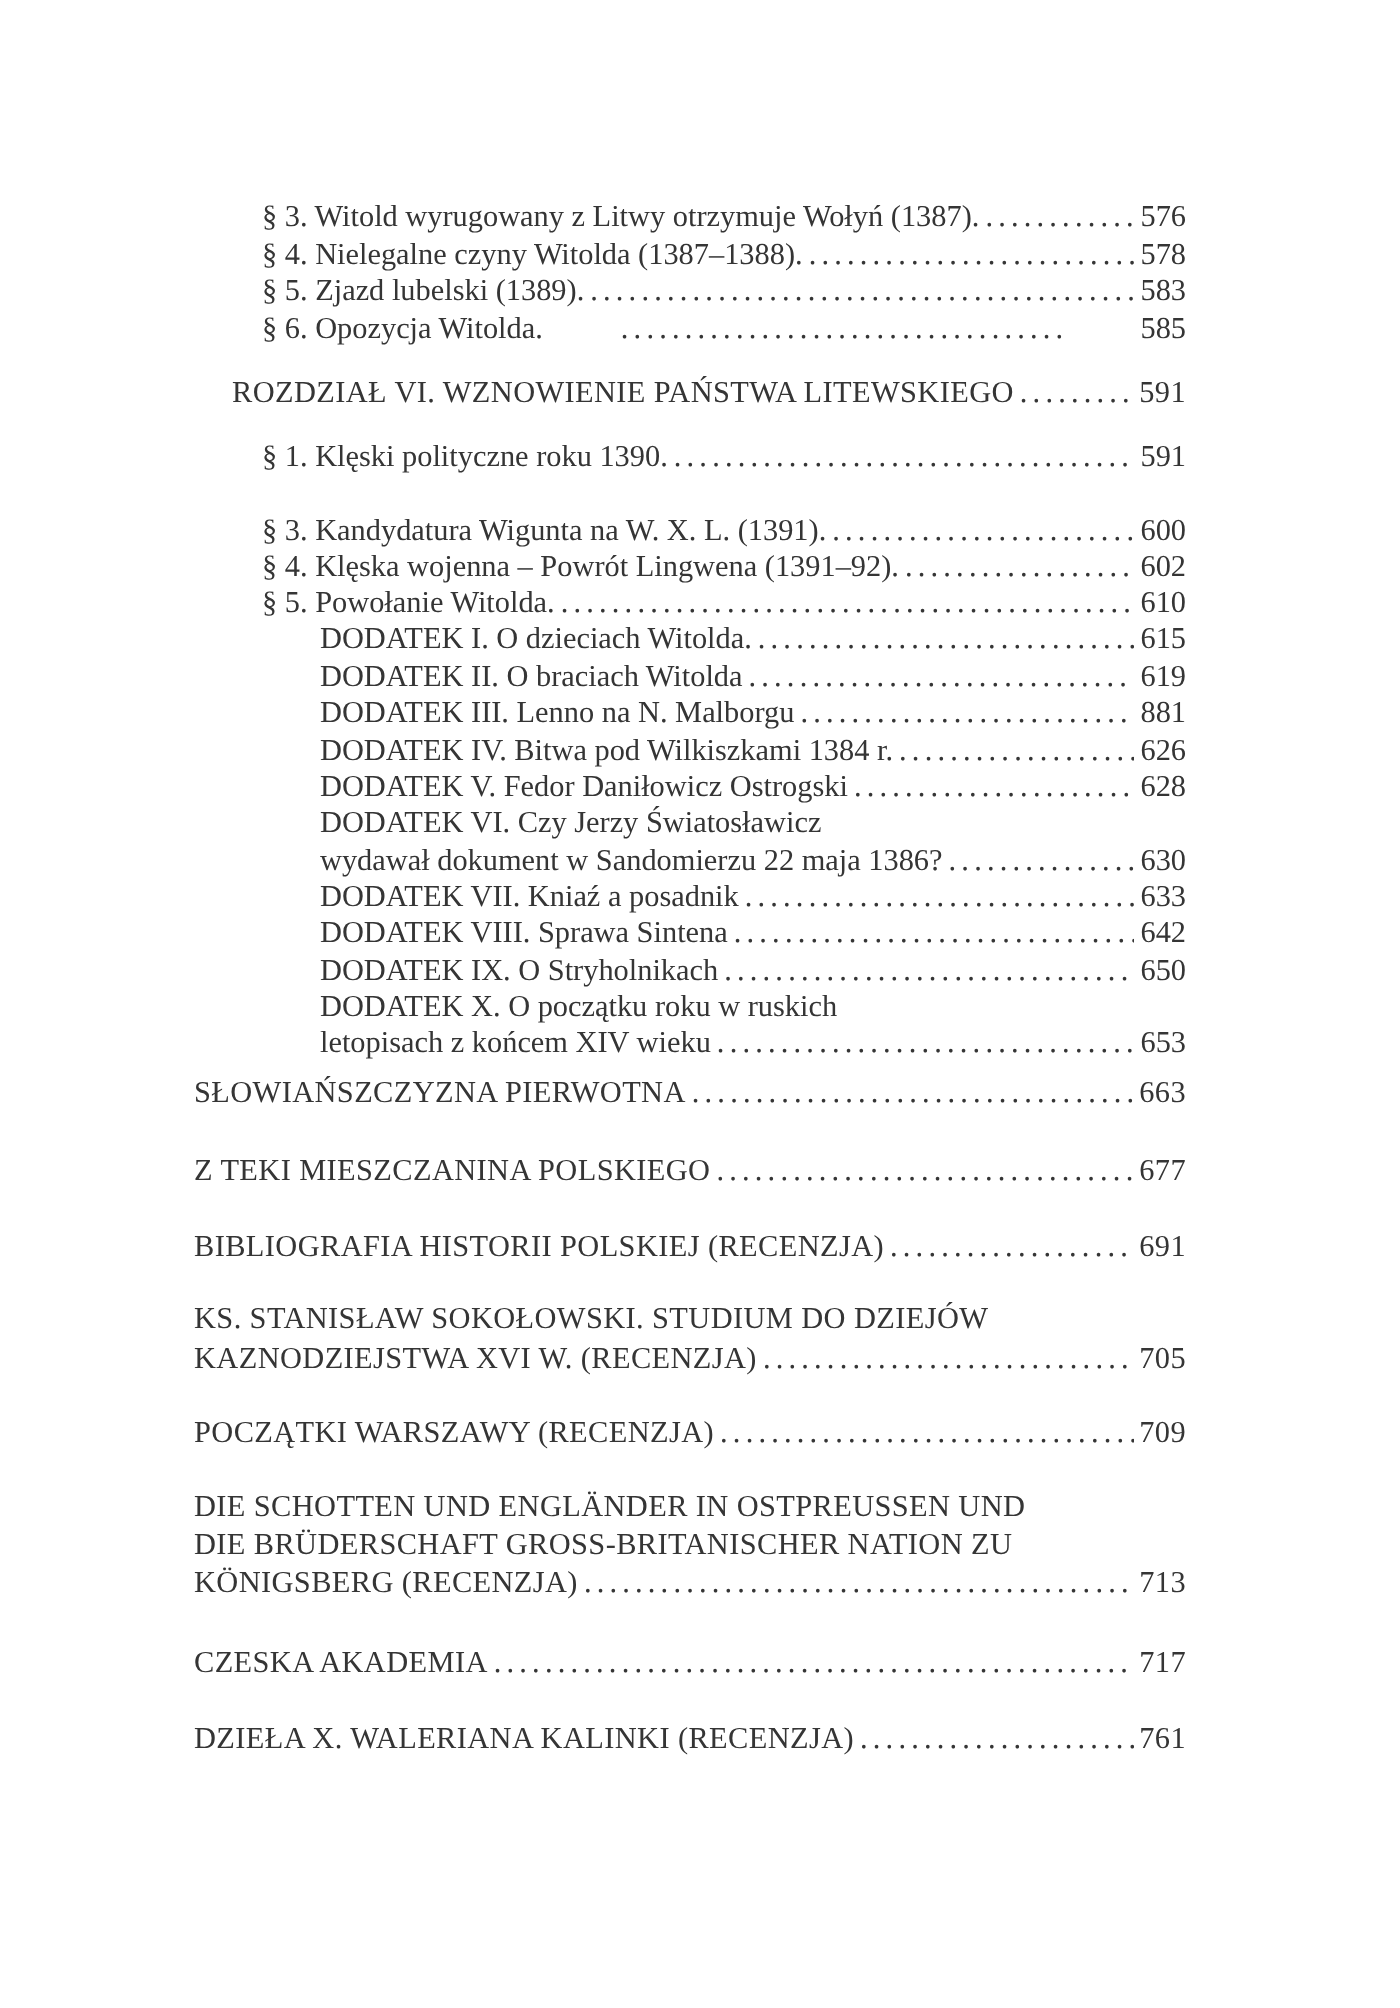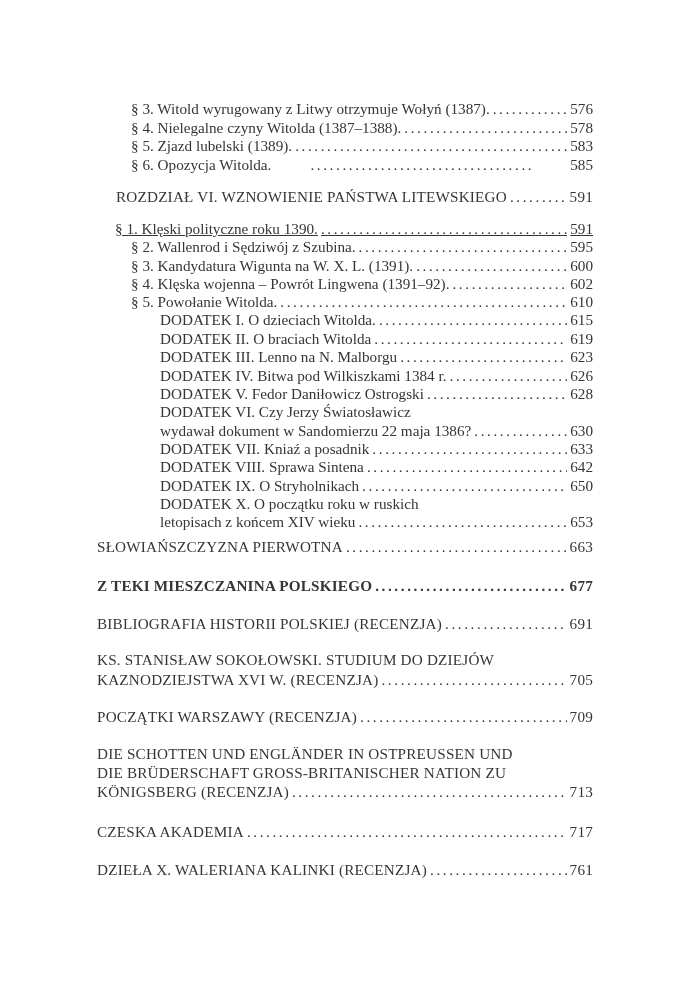--- a/index.html
+++ b/index.html
@@ -54,29 +54,24 @@
     <span class="leader"></span>
     <span class="page-num">585</span>
   </div>
 
   <div class="entry caps" style="left:116px; top:187px;">
     <span class="title">ROZDZIAŁ VI. WZNOWIENIE PAŃSTWA LITEWSKIEGO</span>
     <span class="leader"></span>
     <span class="page-num">591</span>
   </div>
 
-  <div class="entry" style="left:115px; top:219px;text-decoration:underline;">
+  <div class="entry" style="left:131px; top:219px;">
     <span class="title">§ 1. Klęski polityczne roku 1390.</span>
     <span class="leader"></span>
     <span class="page-num">591</span>
-  </div>
-  <div class="entry" style="left:131px; top:237px;">
-    <span class="title">§ 2. Wallenrod i Sędziwój z Szubina.</span>
-    <span class="leader"></span>
-    <span class="page-num">595</span>
   </div>
   <div class="entry" style="left:131px; top:256px;">
     <span class="title">§ 3. Kandydatura Wigunta na W. X. L. (1391).</span>
     <span class="leader"></span>
     <span class="page-num">600</span>
   </div>
   <div class="entry" style="left:131px; top:274px;">
     <span class="title">§ 4. Klęska wojenna – Powrót Lingwena (1391–92).</span>
     <span class="leader"></span>
     <span class="page-num">602</span>
@@ -93,21 +88,21 @@
     <span class="page-num">615</span>
   </div>
   <div class="entry" style="left:160px; top:329px;">
     <span class="title">DODATEK II. O braciach Witolda</span>
     <span class="leader"></span>
     <span class="page-num">619</span>
   </div>
   <div class="entry" style="left:160px; top:347px;">
     <span class="title">DODATEK III. Lenno na N. Malborgu</span>
     <span class="leader"></span>
-    <span class="page-num">623</span>
+    <span class="page-num">881</span>
   </div>
   <div class="entry" style="left:160px; top:366px;">
     <span class="title">DODATEK IV. Bitwa pod Wilkiszkami 1384 r.</span>
     <span class="leader"></span>
     <span class="page-num">626</span>
   </div>
   <div class="entry" style="left:160px; top:384px;">
     <span class="title">DODATEK V. Fedor Daniłowicz Ostrogski</span>
     <span class="leader"></span>
     <span class="page-num">628</span>
@@ -138,21 +133,21 @@
     <span class="title">letopisach z końcem XIV wieku</span>
     <span class="leader"></span>
     <span class="page-num">653</span>
   </div>
 
   <div class="entry caps" style="left:97px; top:537px;">
     <span class="title">SŁOWIAŃSZCZYZNA PIERWOTNA</span>
     <span class="leader"></span>
     <span class="page-num">663</span>
   </div>
-  <div class="entry caps" style="left:97px; top:576px;font-weight:bold;">
+  <div class="entry caps" style="left:97px; top:576px;">
     <span class="title">Z TEKI MIESZCZANINA POLSKIEGO</span>
     <span class="leader"></span>
     <span class="page-num">677</span>
   </div>
   <div class="entry caps" style="left:97px; top:614px;">
     <span class="title">BIBLIOGRAFIA HISTORII POLSKIEJ (RECENZJA)</span>
     <span class="leader"></span>
     <span class="page-num">691</span>
   </div>
   <div class="line-only caps" style="left:97px; top:650px;">KS. STANISŁAW SOKOŁOWSKI. STUDIUM DO DZIEJÓW</div>

